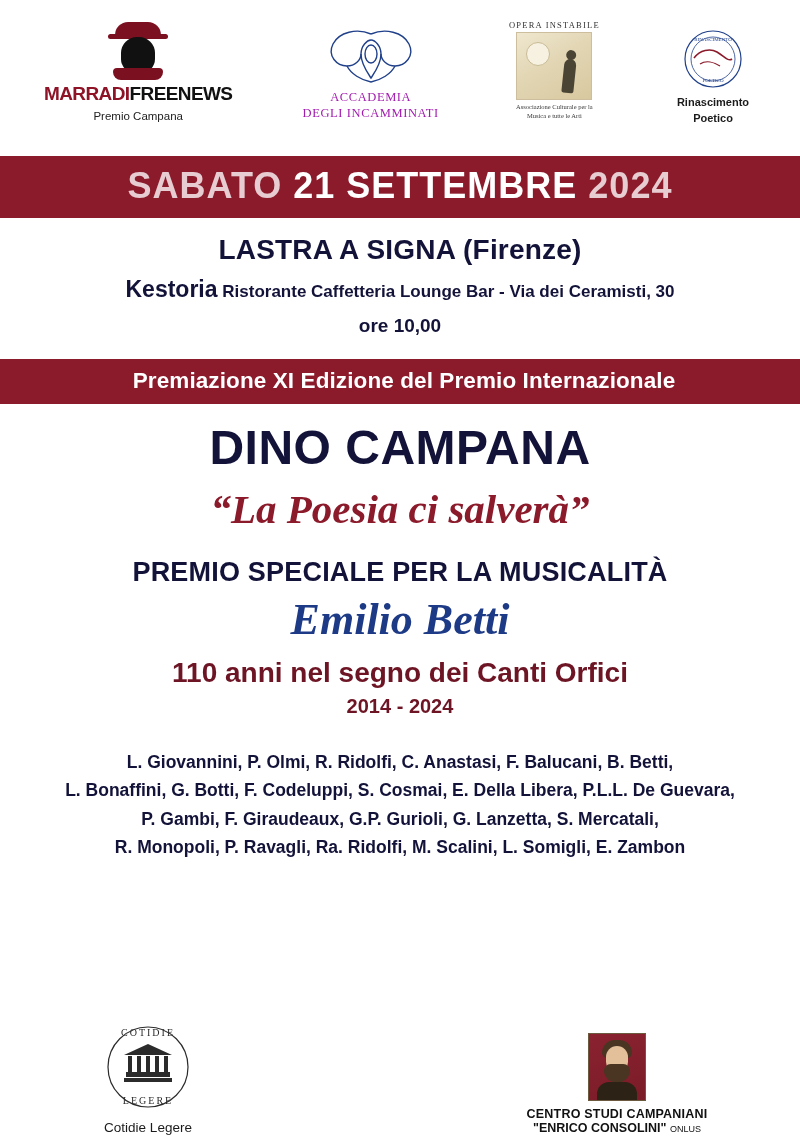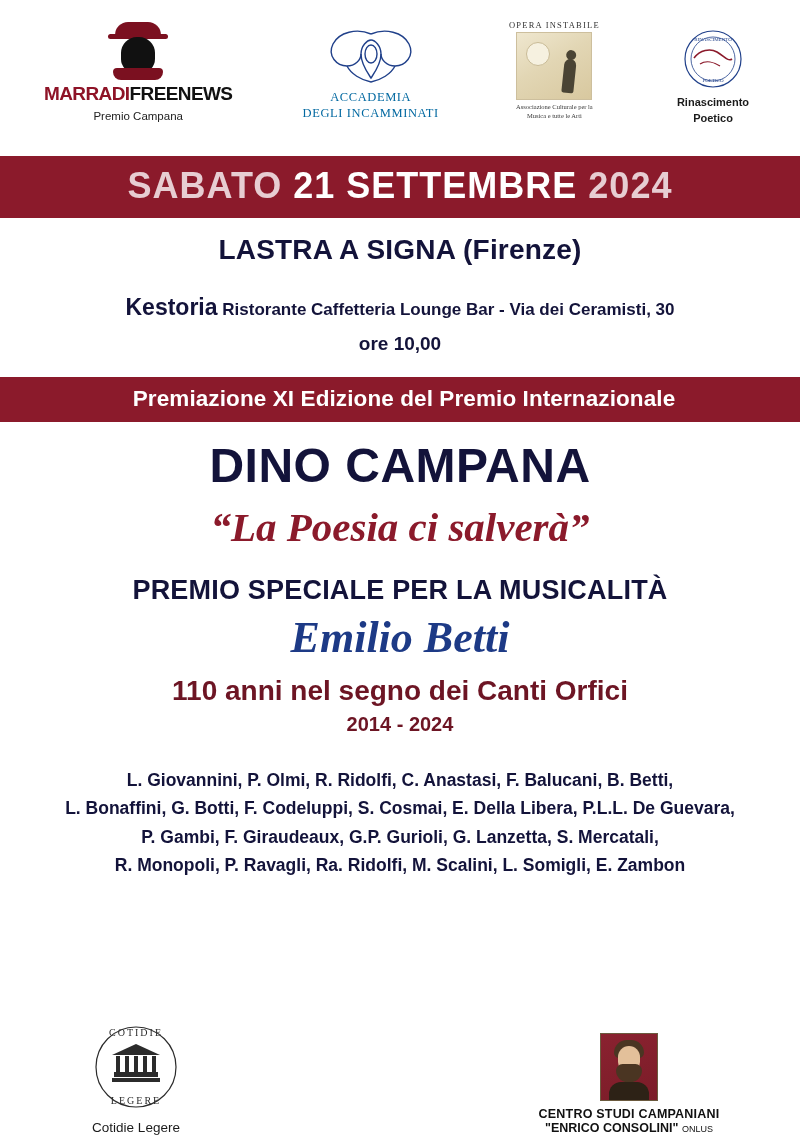--- a/index.html
+++ b/index.html
@@ -83,21 +83,21 @@
 
   
   .acc-crest {
     width: 108px;
     height: 62px;
     position: relative;
   }
   .acc-crest svg { display: block; }
   .acc-text {
     font-family: "Liberation Serif", serif;
-    color: #0369a1;
+    color: #a21caf;
     font-size: 12.5px;
     letter-spacing: 0.6px;
     line-height: 1.25;
     margin-top: 2px;
   }
 
   
   .opera-title {
     font-family: "Liberation Serif", serif;
     font-size: 8.5px;
@@ -182,21 +182,21 @@
     text-align: center;
     padding: 16px 20px 6px 20px;
   }
   .venue-city {
     font-size: 28px;
     font-weight: bold;
     color: #13133a;
     letter-spacing: 0.2px;
   }
   .venue-place {
-    margin-top: 28px;
+    margin-top: 10px;
     font-size: 17px;
     color: #13133a;
     font-weight: bold;
   }
   .venue-place .name {
     font-size: 23px;
     font-weight: bold;
   }
   .venue-time {
     margin-top: 12px;
@@ -273,21 +273,21 @@
     font-weight: bold;
     line-height: 1.62;
   }
 
   
   .footer {
     position: absolute;
     left: 0; right: 0;
     bottom: 8px;
     height: 140px;
-    padding: 0 46px;
+    padding: 0 58px;
     box-sizing: border-box;
     display: flex;
     align-items: flex-end;
     justify-content: space-between;
   }
   .cotidie {
     display: flex;
     flex-direction: column;
     align-items: center;
     width: 180px;

